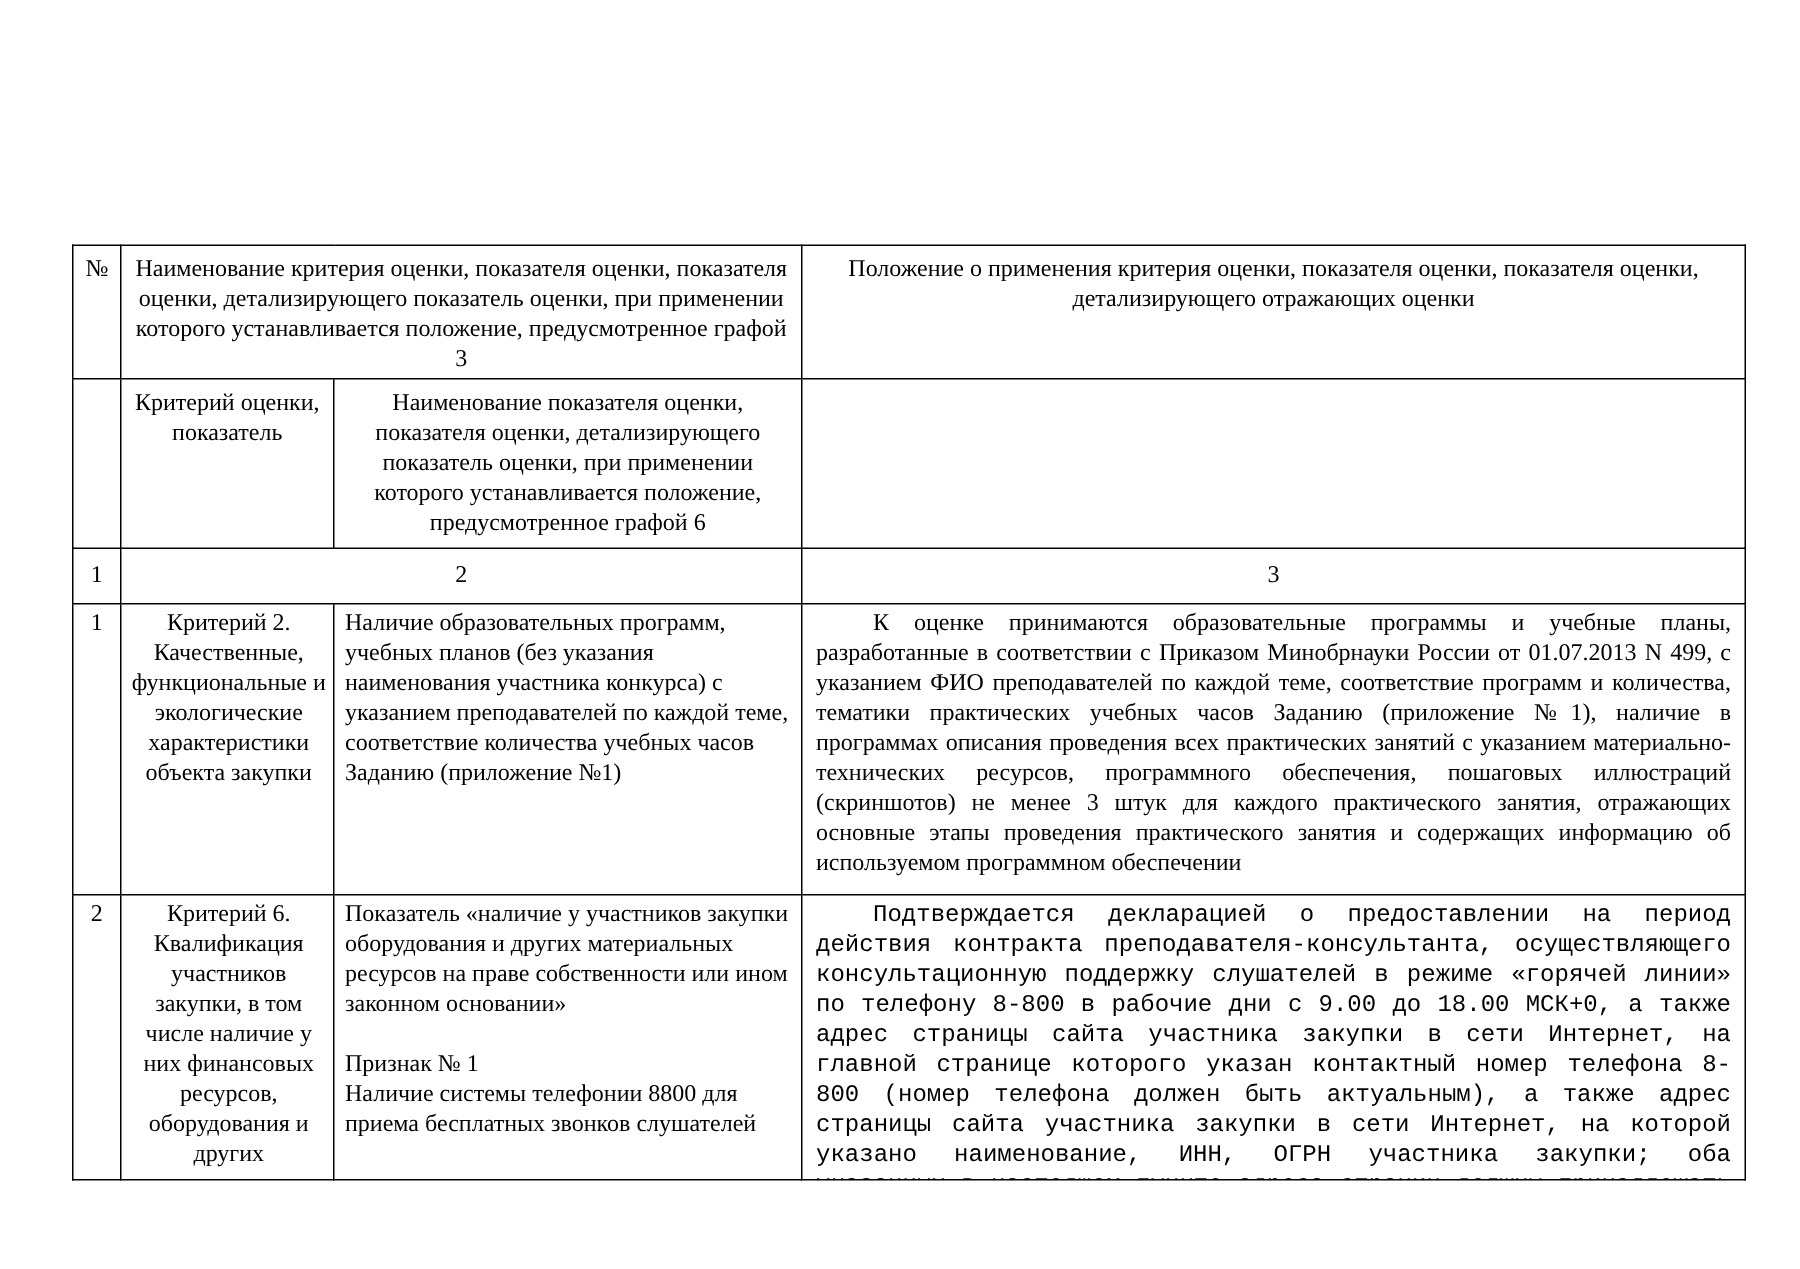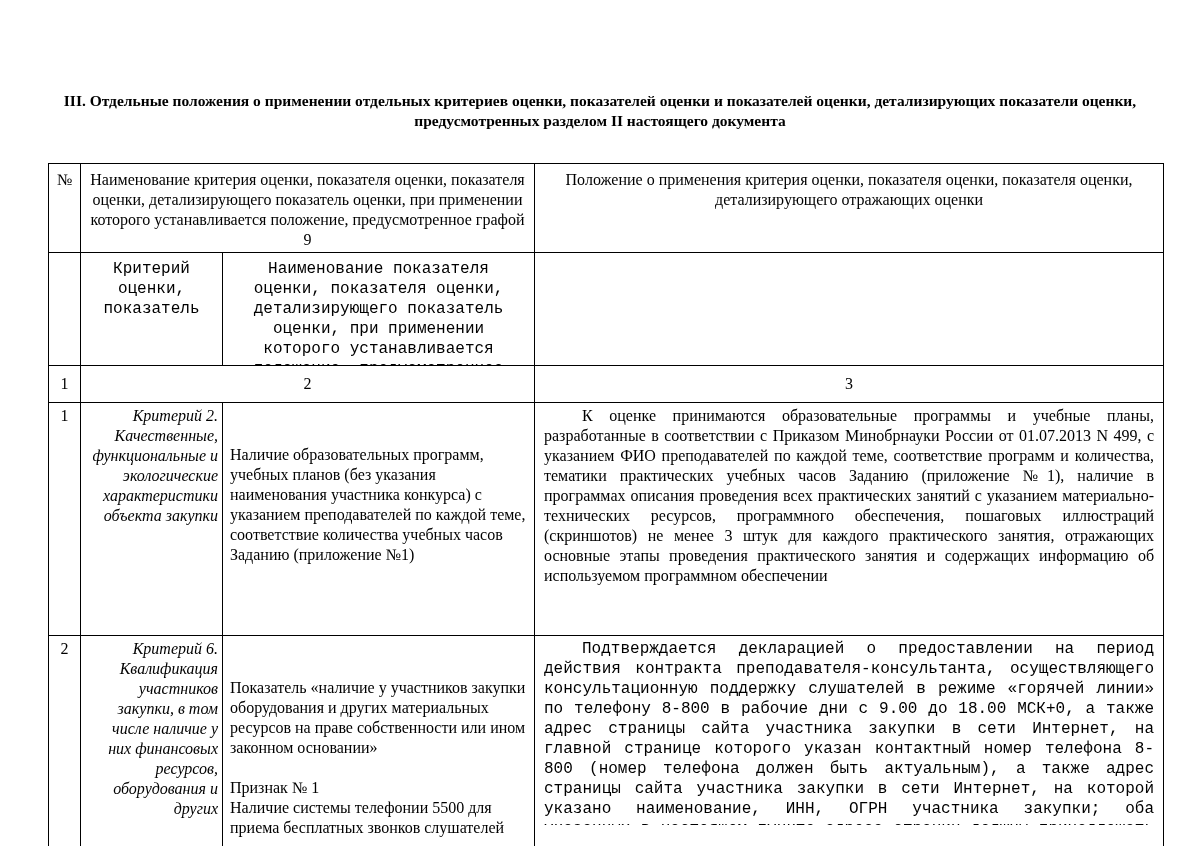--- a/index.html
+++ b/index.html
@@ -44,69 +44,68 @@
     padding: 0;
     font-size: 16px;
     line-height: 20px;
   }
   .cell {
     box-sizing: border-box;
     overflow: hidden;
   }
   
   .ih-hr1 { height: 88px; }
-  .ih-hr2 { height: 112px; font-family: Liberation Mono, monospace; }
+  .ih-hr2 { height: 112px; }
   .ih-num { height: 36px; display: flex; align-items: center; justify-content: center; }
   .ih-r1  { height: 193px; }
   .ih-r2  { height: 189px; }
 
   .c-head { text-align: center; padding: 6px 8px 0 8px; }
   .c-no   { text-align: center; padding: 3px 2px 0 2px; }
-  .c-crit { text-align: right;   padding: 3px 4px 0 6px; font-style: italic; }
-  .c-ind  { text-align: left;   padding: 3px 6px 0 7px; white-space: pre-line; margin-top: 39px; }
+  .c-crit { text-align: center;   padding: 3px 4px 0 6px; }
+  .c-ind  { text-align: left;   padding: 3px 6px 0 7px; white-space: pre-line; }
   .c-pos  { text-align: justify; padding: 3px 9px 0 9px; text-indent: 38px; }
   .justify-last { text-align-last: justify; font-family: Liberation Mono, monospace; }
 </style>
 </head>
 <body>
 
 <div class="page">
 
-  <div class="doc-title">III. Отдельные положения о применении отдельных критериев оценки, показателей оценки и показателей оценки, детализирующих показатели оценки, предусмотренных разделом II настоящего документа</div>
 
   <table class="doc-table">
     <colgroup>
       <col style="width:32px">
       <col style="width:142px">
       <col style="width:312px">
       <col style="width:629px">
     </colgroup>
 
     <tbody>
         <tr>
       <td>
         <div class="cell ih-hr1 c-head">№</div>
       </td>
       <td colspan="2">
-        <div class="cell ih-hr1 c-head">Наименование критерия оценки, показателя оценки, показателя оценки, детализирующего показатель оценки, при применении которого устанавливается положение, предусмотренное графой 9</div>
+        <div class="cell ih-hr1 c-head">Наименование критерия оценки, показателя оценки, показателя оценки, детализирующего показатель оценки, при применении которого устанавливается положение, предусмотренное графой 3</div>
       </td>
       <td>
         <div class="cell ih-hr1 c-head">Положение о применения критерия оценки, показателя оценки, показателя оценки, детализирующего отражающих оценки</div>
       </td>
     </tr>
 
     <tr>
       <td>
         <div class="cell ih-hr2"></div>
       </td>
       <td>
         <div class="cell ih-hr2 c-head">Критерий оценки, показатель</div>
       </td>
       <td>
-        <div class="cell ih-hr2 c-head">Наименование показателя оценки, показателя оценки, детализирующего показатель оценки, при применении которого устанавливается положение, предусмотренное графой 4</div>
+        <div class="cell ih-hr2 c-head">Наименование показателя оценки, показателя оценки, детализирующего показатель оценки, при применении которого устанавливается положение, предусмотренное графой 6</div>
       </td>
       <td>
         <div class="cell ih-hr2"></div>
       </td>
     </tr>
 
     <tr>
       <td>
         <div class="cell ih-num">1</div>
       </td>
@@ -137,21 +136,21 @@
       <td>
         <div class="cell ih-r2 c-no">2</div>
       </td>
       <td>
         <div class="cell ih-r2 c-crit">Критерий 6. Квалификация участников закупки, в том числе наличие у них финансовых ресурсов, оборудования и других</div>
       </td>
       <td>
         <div class="cell ih-r2 c-ind">Показатель «наличие у участников закупки оборудования и других материальных ресурсов на праве собственности или ином законном основании»
 
 Признак № 1
-Наличие системы телефонии 5500 для приема бесплатных звонков слушателей</div>
+Наличие системы телефонии 8800 для приема бесплатных звонков слушателей</div>
       </td>
       <td>
         <div class="cell ih-r2 c-pos justify-last">Подтверждается декларацией о предоставлении на период действия контракта преподавателя-консультанта, осуществляющего консультационную поддержку слушателей в режиме «горячей линии» по телефону 8-800 в рабочие дни с 9.00 до 18.00 МСК+0, а также адрес страницы сайта участника закупки в сети Интернет, на главной странице которого указан контактный номер телефона 8-800 (номер телефона должен быть актуальным), а также адрес страницы сайта участника закупки в сети Интернет, на которой указано наименование, ИНН, ОГРН участника закупки; оба указанных в настоящем пункте адреса страниц должны принадлежать одному домену (например, ааа.рф, bbb.ru), при переходе по  ссылки в браузере</div>
       </td>
     </tr>
   </tbody>
     </table>
 
 </div>
 

